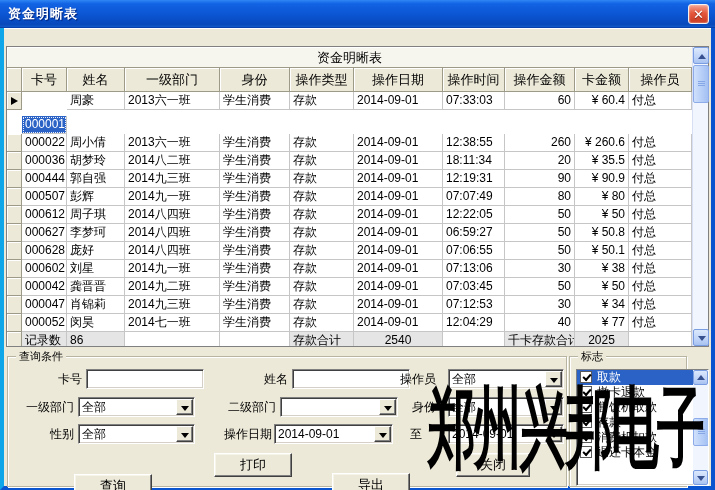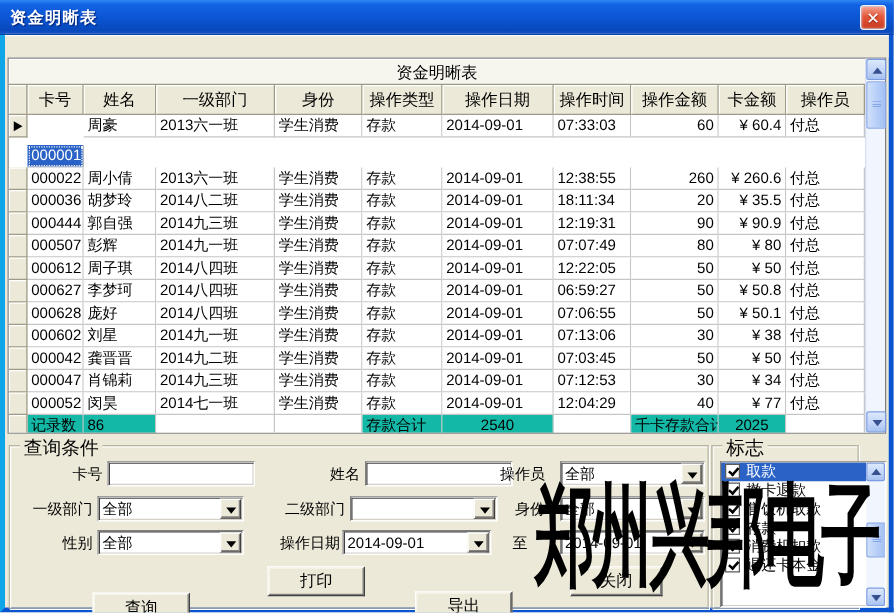--- a/index.html
+++ b/index.html
@@ -34,41 +34,41 @@
     box-shadow:inset 1px 1px 0 #fff; }
   .grid-title { grid-column:1 / -1; height:21px; line-height:21px; text-align:center; background:#f7f6ee;
     border-bottom:1px solid #9d9a87; box-shadow:inset 1px 1px 0 #fff; font-size:13px; }
   .hcell { height:24px; line-height:23px; text-align:center; font-size:13px; }
   .grid-row { display:contents; }
   .grid-row .num { text-align:right; }
   .grid-row.current .c1 { background:#2a63c5; color:#fff; outline:1px dotted #e8eefc; outline-offset:-2px;margin-top:24px; }
   .ind { position:relative; }
   .grid-row.current .ind::after { content:""; position:absolute; left:4px; top:5px;
     border-left:7px solid #000; border-top:4px solid transparent; border-bottom:4px solid transparent; }
-  .ycell { background:#14b8a6; }
+  .ycell { background:#e5e5e5; }
   .ctr { text-align:center; }
   .merge2 { grid-column:2 / span 2; }
 
   
   .vscroll { position:absolute; right:0; top:0; width:16px; height:299px; background:#f1f5fd;
     border-left:1px solid #d6dff5; }
   .sb-btn { position:absolute; left:0; width:16px; height:17px; border:1px solid #7a9ce0; border-radius:2px;
     background:linear-gradient(180deg,#dce8fc 0%,#c0d4f8 60%,#a8c2f0 100%); }
   .sb-up { top:0; } .sb-down { bottom:0; }
   .sb-btn .ar { position:absolute; left:4px; }
   .ar-up { top:6px; border-left:4px solid transparent; border-right:4px solid transparent; border-bottom:5px solid #37508f; }
   .ar-down { top:6px; border-left:4px solid transparent; border-right:4px solid transparent; border-top:5px solid #37508f; }
   .sb-thumb { position:absolute; left:0; width:16px; border:1px solid #8cabe8; border-radius:2px;
     background:linear-gradient(90deg,#cfe0fb 0%,#b9d0f8 50%,#a3c0f3 100%); }
   .sb-thumb .grip { position:absolute; left:4px; top:50%; margin-top:-3px; width:7px; height:6px;
     background:repeating-linear-gradient(180deg,#86a7e6 0 1px,transparent 1px 2px); }
 
   
   .groupbox { position:absolute; border:1px solid #b8b4a2; box-shadow:inset 1px 1px 0 #fff, 1px 1px 0 #fff; }
-  .grouplabel { position:absolute; top:-8px; left:8px; background:#ece9d8; padding:0 3px; font-size:15px; }
+  .grouplabel { position:absolute; top:-8px; left:8px; background:#ece9d8; padding:0 3px; font-size:11px; }
 
   .flabel { position:absolute; height:20px; line-height:20px; text-align:right; white-space:nowrap; }
   .tinput { position:absolute; height:20px; background:#fff;
     border:1px solid; border-color:#808080 #fff #fff #808080;
     box-shadow:inset 1px 1px 0 #404040, inset -1px -1px 0 #d4d0c8; }
   .combo { position:absolute; height:20px; background:#fff;
     border:1px solid; border-color:#808080 #fff #fff #808080;
     box-shadow:inset 1px 1px 0 #404040, inset -1px -1px 0 #d4d0c8; }
   .combo .val { position:absolute; left:3px; top:2px; line-height:15px; white-space:nowrap; }
   .combo .drop { position:absolute; right:1px; top:1px; width:17px; height:16px; background:#ece9d8;

